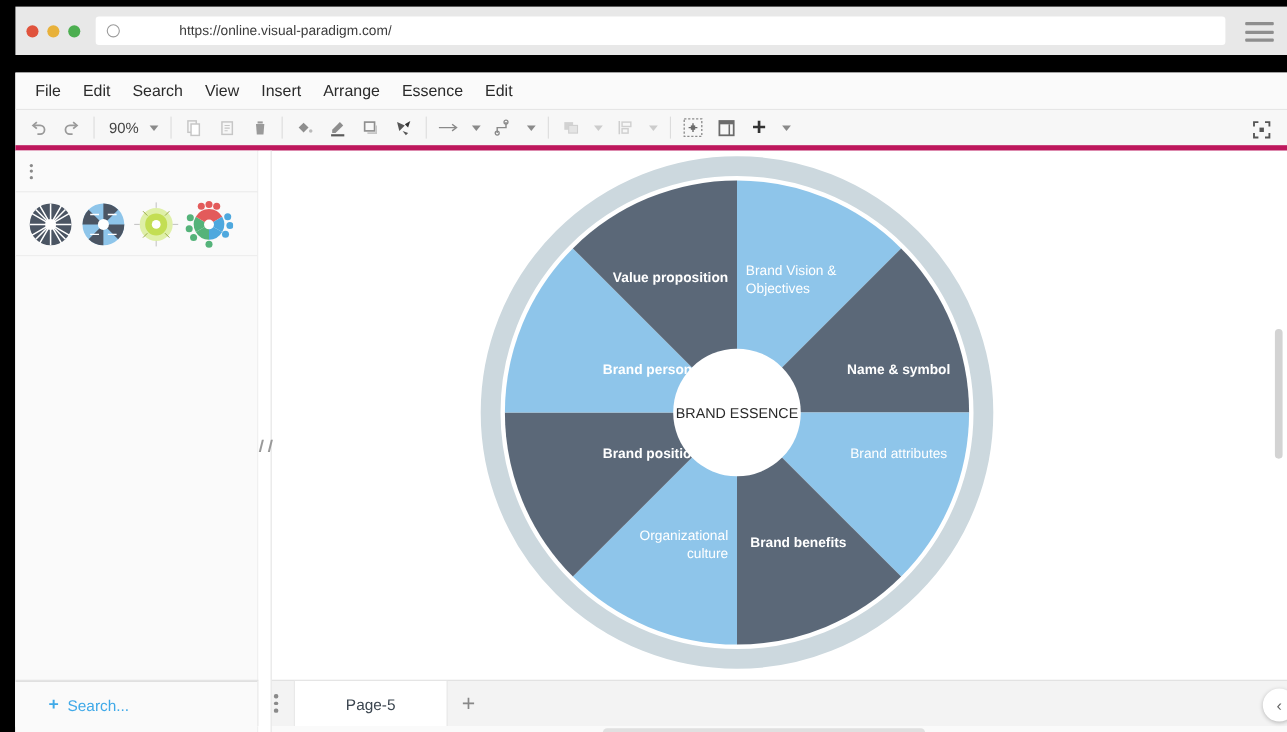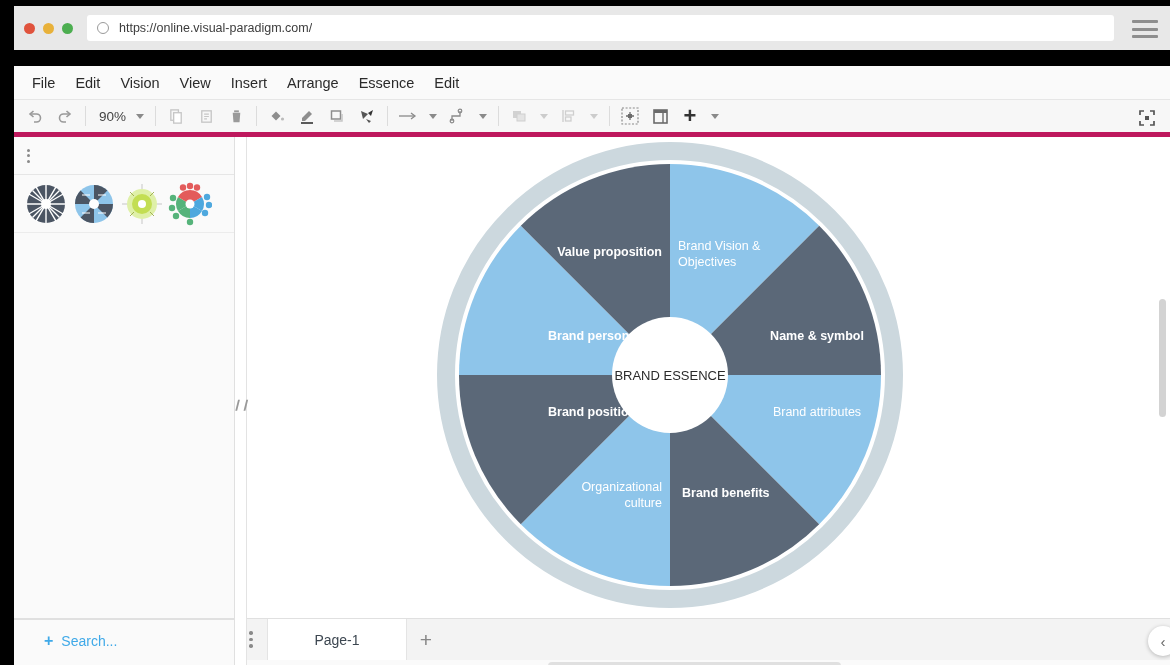--- a/index.html
+++ b/index.html
@@ -17,21 +17,21 @@
     display: flex; align-items: center;
   }
   .traffic { display: flex; gap: 8px; margin-left: 10px; }
   .dot { width: 11px; height: 11px; border-radius: 50%; }
   .dot.red { background: #e0533d; }
   .dot.yellow { background: #e8b13a; }
   .dot.green { background: #4cae50; }
   .urlbar {
     margin-left: 14px; width: 1027px; height: 26px;
     background: #fff; border-radius: 3px;
-    display: flex; align-items: center; padding: 0 10px;
+    display: flex; align-items: center; padding: 0 10px; gap: 44px;
   }
   .reload-ring {
     width: 12px; height: 12px; border: 1.6px solid #9a9a9a;
     border-radius: 50%; flex: none;
   }
   .url-text {
     margin-left: 10px; font-size: 12.5px; color: #3c3c3c;
     white-space: nowrap; overflow: hidden;
   }
   .hamburger {
@@ -201,21 +201,21 @@
         <i></i>
         <i></i>
     </div>
   </div>
 
   <div class="app-window">
 
     <div class="menubar">
       <div class="menu-item">File</div>
       <div class="menu-item">Edit</div>
-      <div class="menu-item">Vision</div>
+      <div class="menu-item">Search</div>
       <div class="menu-item">View</div>
       <div class="menu-item">Insert</div>
       <div class="menu-item">Arrange</div>
       <div class="menu-item">Essence</div>
       <div class="menu-item">Edit</div>
     </div>
 
     <div class="toolbar">
       <div class="tb">
         <svg width="18" height="18" viewBox="0 0 18 18">
@@ -486,18 +486,18 @@
       <div class="shapes-btn">
         <span class="shapes-plus">+</span>
         <span class="shapes-label">Search...</span>
       </div>
     </div>
     <div class="footer-kebab">
         <i></i>
         <i></i>
         <i></i>
       </div>
-    <div class="page-tab">Page-1</div>
+    <div class="page-tab">Page-5</div>
     <div class="page-add">+</div>
     <div class="collapse-btn">‹</div>
   </div>
 
 </div>
 
 </body></html>

